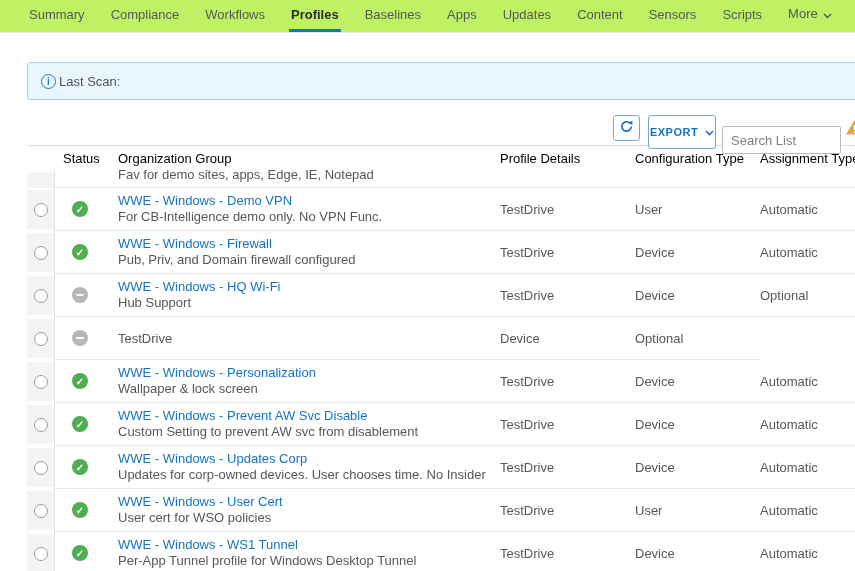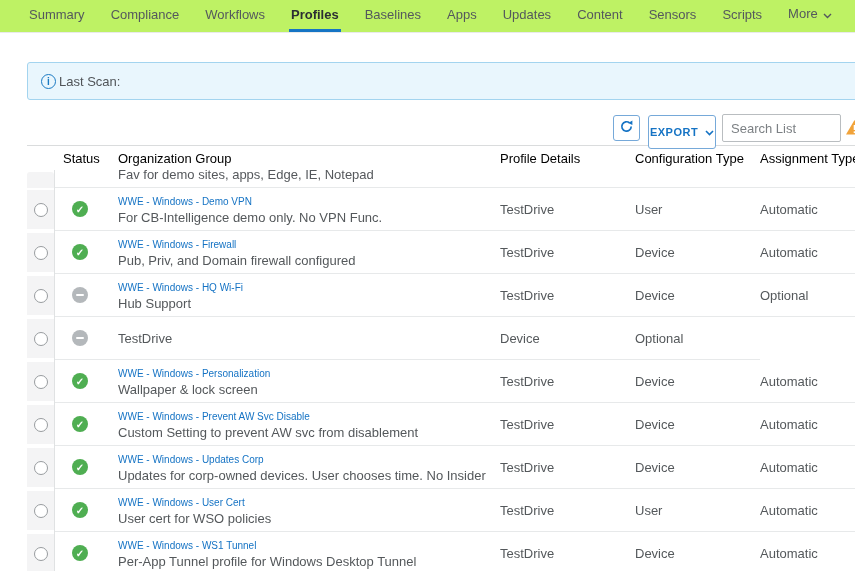--- a/index.html
+++ b/index.html
@@ -25,21 +25,21 @@
 
   
   .toolbar { position:relative; height:28px; margin-top:14px; }
   .btn-refresh { position:absolute; left:613px; top:1px; width:27px; height:26px;
     border:1px solid #76a9d9; border-radius:3px; background:#fff; display:flex;
     align-items:center; justify-content:center; cursor:pointer; }
   .btn-export { position:absolute; left:648px; top:1px; width:68px; height:34px;
     border:1px solid #76a9d9; border-radius:3px; background:#fff; display:flex;
     align-items:center; justify-content:center; gap:7px; cursor:pointer;
     font-size:11px; font-weight:700; letter-spacing:.5px; color:#1573c4; }
-  .search { position:absolute; left:722px; top:0; width:119px; height:28px;
+  .search { position:absolute; left:722px; top:12px; width:119px; height:28px;
     border:1px solid #b9bdc0; border-radius:2px; background:#fff; font-size:13px;
     color:#54585b; padding:0 8px; outline:none;
     font-family:"Liberation Sans", sans-serif; }
   .search::placeholder { color:#7c8084; opacity:1; }
   .warn { position:absolute; left:845px; top:5px; }
 
   
   .table { margin:3px 0 0 27px; width:calc(100% - 27px); border-top:1px solid #dadcdd; }
   .grid { display:grid; grid-template-columns:28px 63px 382px 135px 125px minmax(0,1fr); }
   .thead { height:24px; align-items:center; }
@@ -59,21 +59,21 @@
     border-radius:50%; background:#fff; cursor:pointer; }
   .cell.status-cell { padding-left:17px; }
   .status-dot { width:16px; height:16px; border-radius:50%; display:flex;
     align-items:center; justify-content:center; }
   .status-dot.status-active { background:#4fae52; }
   .status-dot.status-active::after { content:"✓"; color:#fff; font-size:10px; font-weight:700; }
   .status-dot.status-inactive { background:#b4b8bb; }
   .status-dot.status-inactive::after { content:""; width:8px; height:2.5px; background:#fff; border-radius:1px; }
 
   .cell.profile { display:block; padding-top:5px; }
-  .p-title { font-size:10px; color:#1573c4; line-height:16px; cursor:pointer; display:inline-block; }
+  .p-title { font-size:13px; color:#1573c4; line-height:16px; cursor:pointer; display:inline-block; }
   .p-desc { font-size:13px; color:#54585b; line-height:16px; display:block; }
   .clip-desc { margin-top:-7px; font-size:13px; color:#55585c; line-height:14px; }
 </style>
 </head>
 <body>
 
 <div class="tabbar">
   <div class="tab">Summary</div>
   <div class="tab">Compliance</div>
   <div class="tab">Workflows</div>

